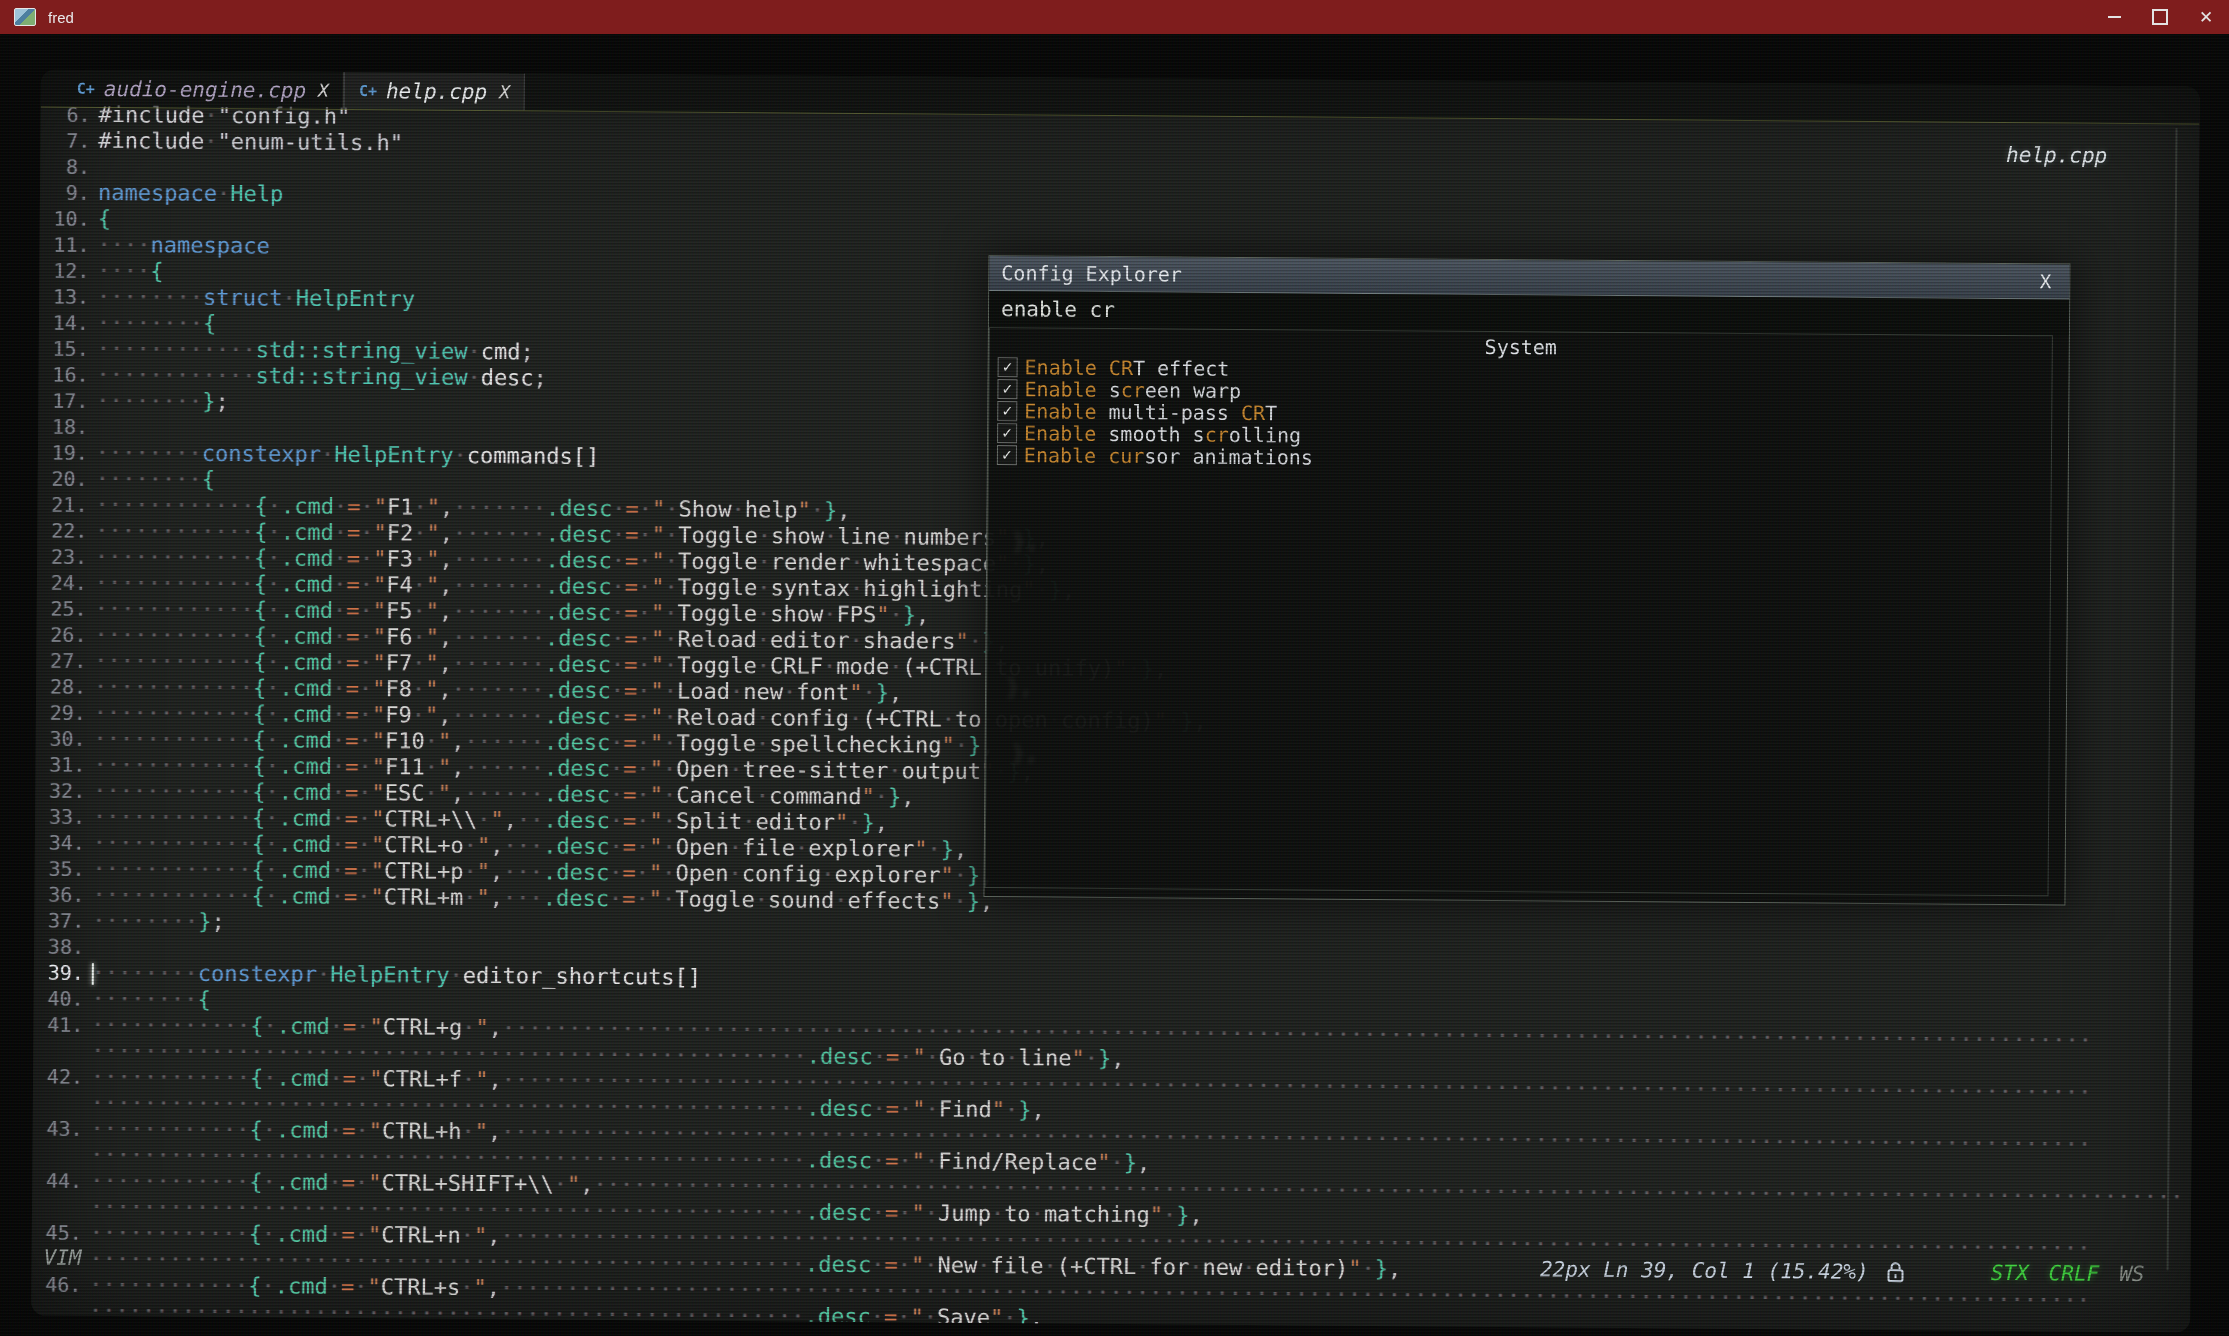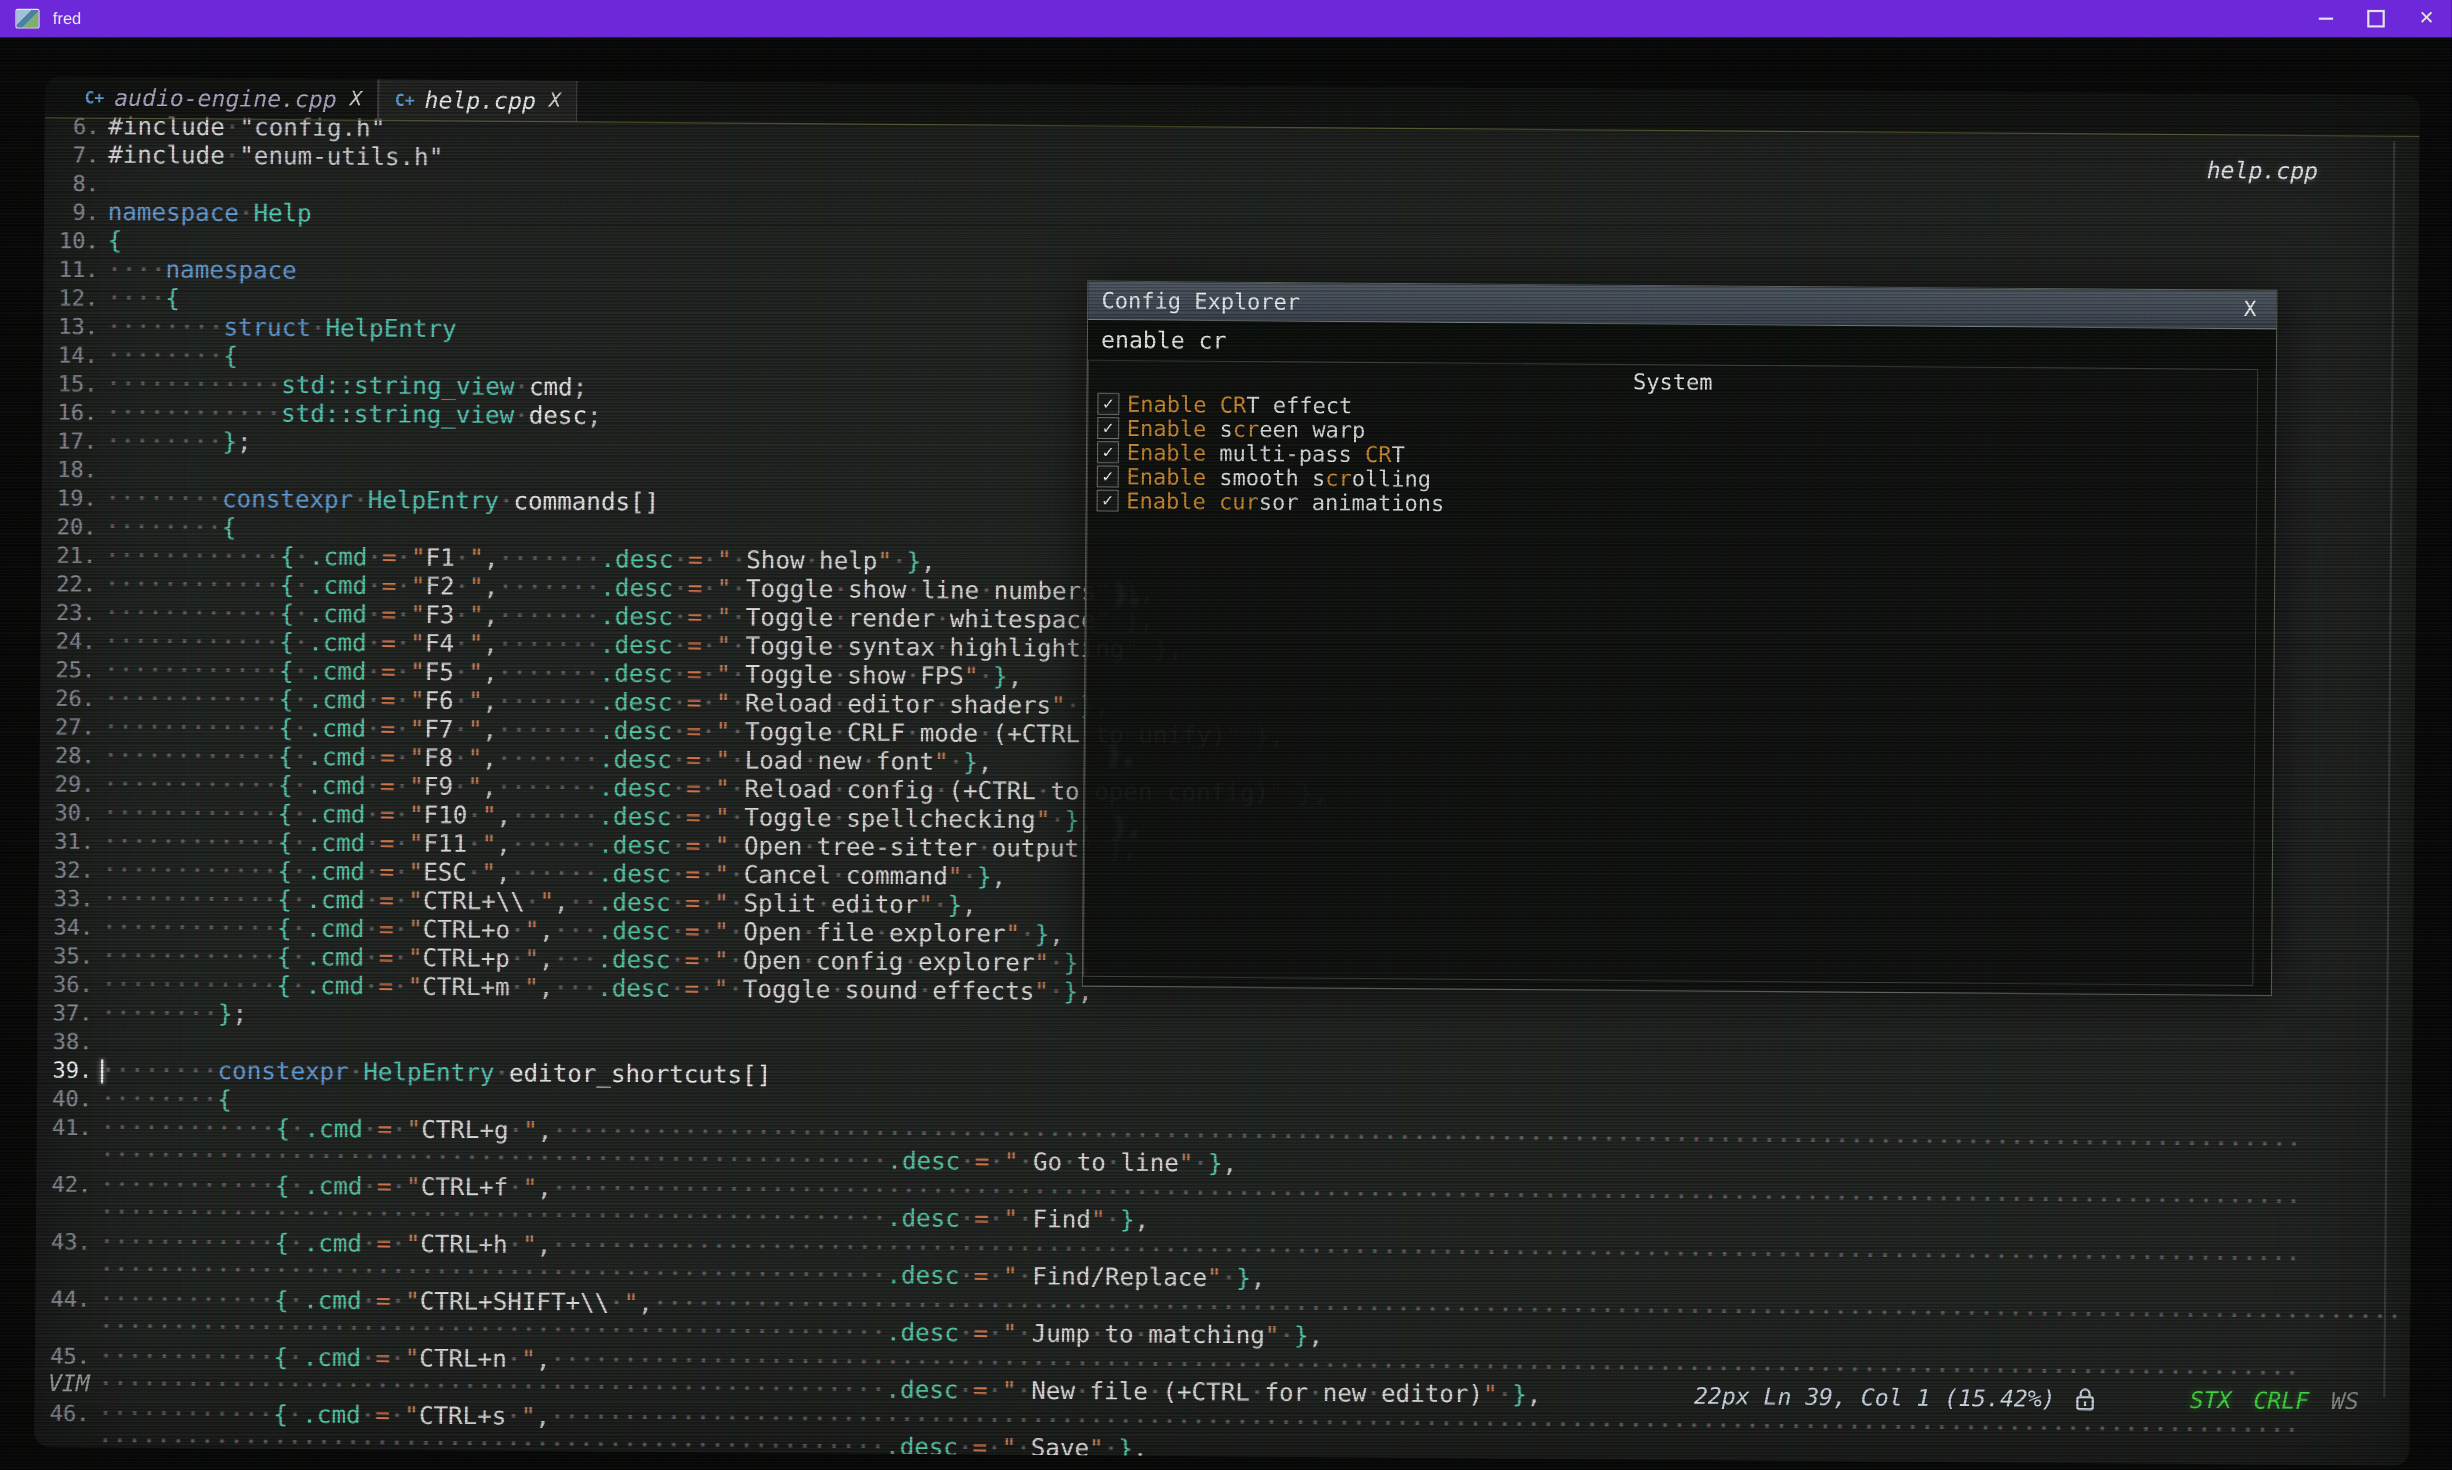--- a/index.html
+++ b/index.html
@@ -1,19 +1,19 @@
 <!DOCTYPE html>
 <html><head>
 <meta charset="utf-8">
 <style>
   html,body{margin:0;padding:0;background:#000;}
   body{width:2229px;height:1336px;overflow:hidden;font-family:"DejaVu Sans Mono",monospace;position:relative;}
 
   
-  .titlebar{position:absolute;top:0;left:0;right:0;height:34px;background:#6d28d9;display:flex;align-items:center;z-index:100;}
+  .titlebar{position:absolute;top:0;left:0;right:0;height:34px;background:#7f1d1d;display:flex;align-items:center;z-index:100;}
   .app-icon{width:20px;height:16px;margin-left:14px;border:1px solid #e6e6e6;border-radius:2px;
     background:linear-gradient(135deg,#9ec3d8 0 38%,#4d7fa0 38% 58%,#7fae72 58% 100%);}
   .title-text{color:#e9e9eb;font:15px "Liberation Sans",sans-serif;margin-left:12px;}
   .win-controls{margin-left:auto;display:flex;height:100%;}
   .win-btn{width:46px;height:34px;display:flex;align-items:center;justify-content:center;color:#e3e3e3;}
   .glyph-min{width:13px;height:2px;background:#e3e3e3;}
   .glyph-max{width:12px;height:12px;border:2px solid #e3e3e3;}
   .glyph-close{font-size:17px;line-height:17px;font-family:"DejaVu Sans",sans-serif;}
 
   

